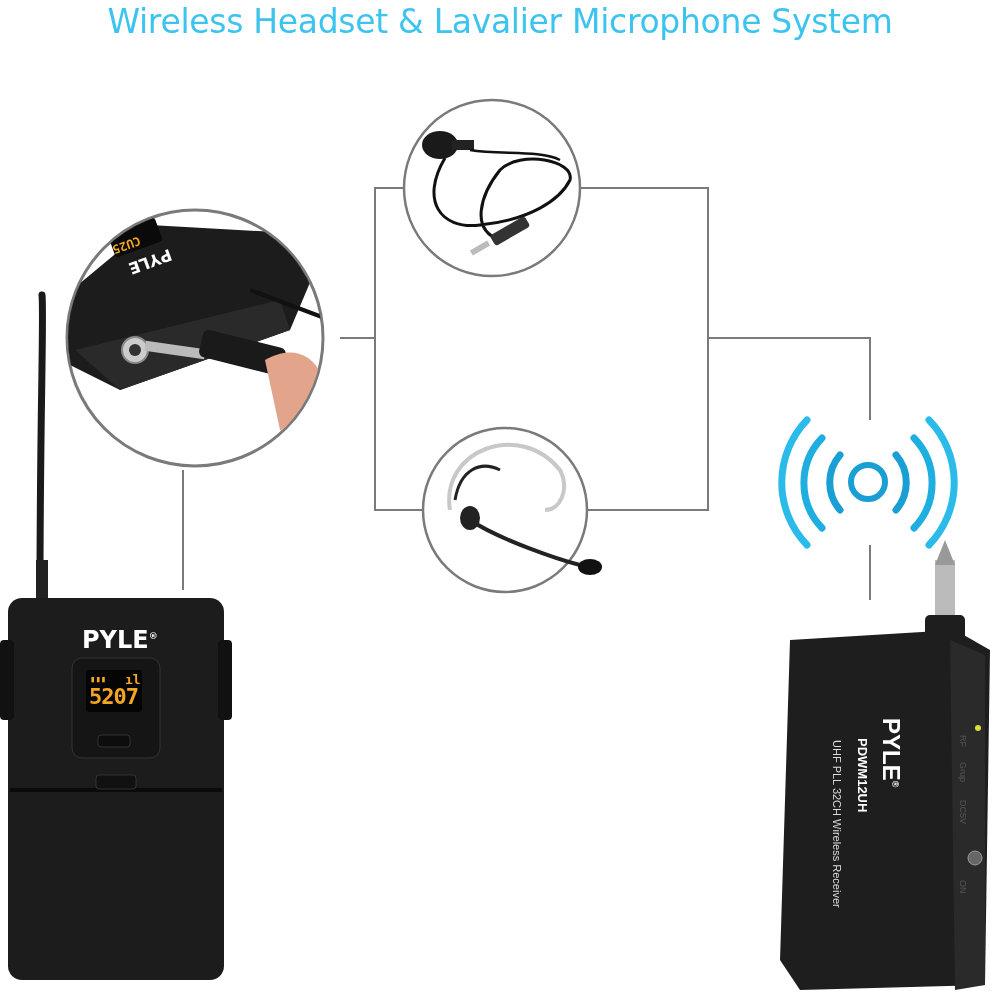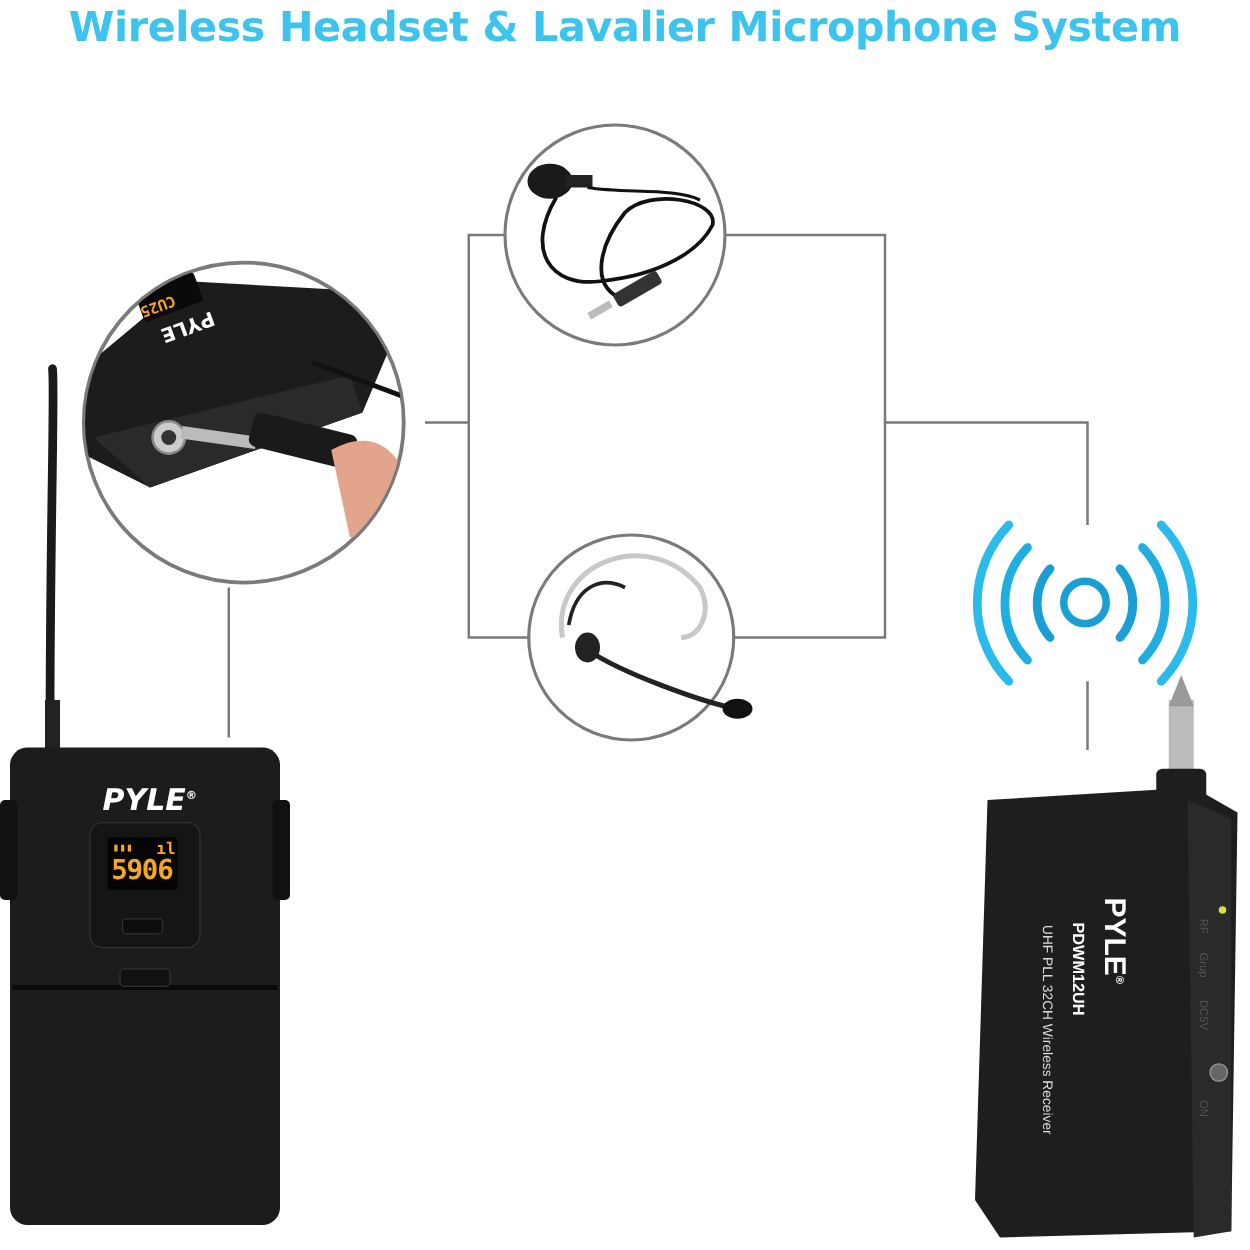--- a/index.html
+++ b/index.html
@@ -1,17 +1,17 @@
 <!DOCTYPE html>
 <html><head>
 <meta charset="utf-8">
 <style>
   html,body{margin:0;padding:0;background:#ffffff;}
   body{width:1000px;height:1000px;position:relative;overflow:hidden;font-family:"Liberation Sans",sans-serif;}
-  .title{position:absolute;left:0;top:2px;width:1000px;text-align:center;color:#3cc4ef;font-weight:bold;font-size:33px;letter-spacing:-0.3px;font-family:"DejaVu Sans",sans-serif;}
+  .title{position:absolute;left:0;top:2px;width:1000px;text-align:center;color:#3cc4ef;font-weight:normal;font-size:33px;letter-spacing:-0.3px;font-family:"DejaVu Sans",sans-serif;}
   svg.scene{position:absolute;left:0;top:0;}
   .lcd-text{position:absolute;font-family:"DejaVu Sans Mono",monospace;color:#f5a623;font-weight:bold;}
   .brand{position:absolute;color:#fff;font-weight:bold;font-family:"DejaVu Sans",sans-serif;}
   .rx-label{position:absolute;color:#ddd;font-family:"Liberation Sans Narrow","Liberation Sans",sans-serif;white-space:nowrap;transform-origin:left top;}
 </style>
 </head>
 <body>
 
 <div class="title">Wireless Headset &amp; Lavalier Microphone System</div>
 
@@ -90,26 +90,26 @@
     <circle cx="868" cy="482" r="17" stroke-width="6"></circle>
     <path d="M840 455 A42 42 0 0 0 840 510"></path>
     <path d="M896 455 A42 42 0 0 1 896 510"></path>
     <path d="M822 438 A65 65 0 0 0 822 528" stroke="#1eaee0"></path>
     <path d="M914 438 A65 65 0 0 1 914 528" stroke="#1eaee0"></path>
     <path d="M807 420 A90 90 0 0 0 807 545" stroke="#2bbbea"></path>
     <path d="M929 420 A90 90 0 0 1 929 545" stroke="#2bbbea"></path>
   </g>
 </svg>
 
-<div class="brand" style="left:82px;top:626px;font-size:24px;font-style:italic;">
+<div class="brand" style="left:82px;top:626px;font-size:24px;">
   <span>PYLE</span><sup style="font-size:9px">®</sup>
 </div>
 <div class="lcd-text" style="left:90px;top:674px;font-size:9px;">▮▮▮</div>
 <div class="lcd-text" style="left:125px;top:672px;font-size:13px;">ıl</div>
-<div class="lcd-text" style="left:89px;top:684px;font-size:22px;letter-spacing:-1px;">5906</div>
+<div class="lcd-text" style="left:89px;top:684px;font-size:22px;letter-spacing:-1px;">5207</div>
 
 <div class="lcd-text" style="left:112px;top:238px;font-size:12px;transform:rotate(160deg);">CU25</div>
 <div class="brand" style="left:128px;top:252px;font-size:16px;transform:rotate(160deg);">PYLE</div>
 
 <div class="rx-label" style="left:905px;top:718px;font-size:24px;font-weight:bold;color:#fff;transform:rotate(90deg);">
   <span>PYLE</span><sup style="font-size:9px">®</sup>
 </div>
 <div class="rx-label" style="left:870px;top:738px;font-size:13px;font-weight:bold;color:#fff;transform:rotate(90deg);">PDWM12UH</div>
 <div class="rx-label" style="left:843px;top:740px;font-size:11px;transform:rotate(90deg);">UHF PLL 32CH Wireless Receiver</div>
 <div class="rx-label" style="left:968px;top:735px;font-size:9px;color:#555;transform:rotate(90deg);">RF</div>

